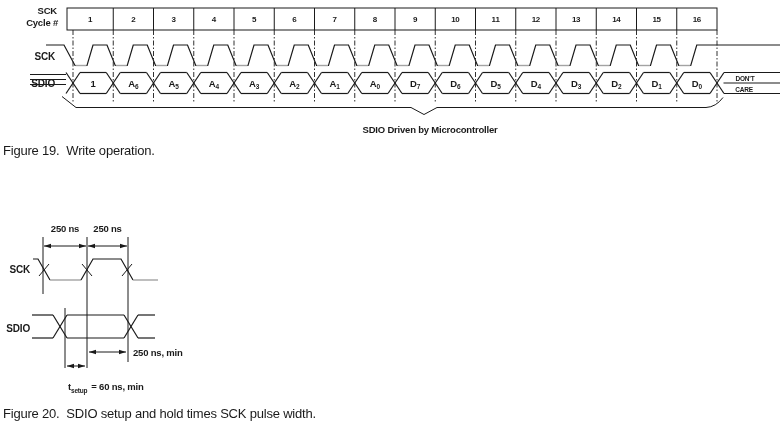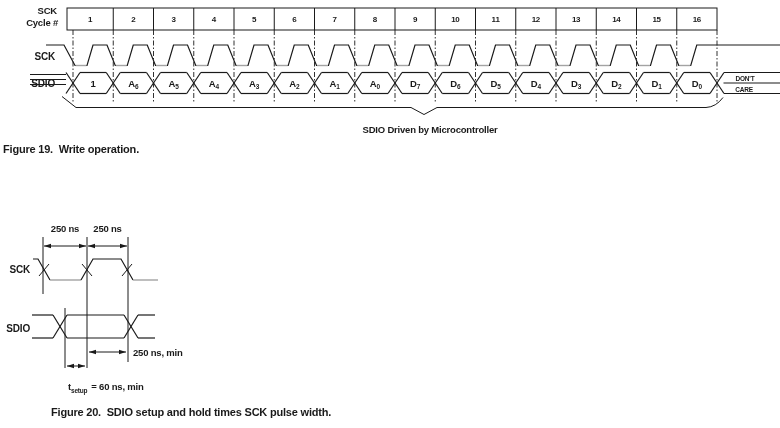--- a/index.html
+++ b/index.html
@@ -1,24 +1,24 @@
 <!DOCTYPE html>
 <html style="--ink: #1a1a1a; --muted: #a3a3a3; --bg: #ffffff;"><head>
 <meta charset="utf-8">
 <style>
   html,body{margin:0;padding:0;background:#fff;}
   .page{position:relative;width:780px;height:428px;background:var(--bg,#fff);
         font-family:"Liberation Sans",sans-serif;overflow:hidden;text-align:center;}
   svg{position:absolute;left:0;overflow:visible;}
   #fig19-svg{top:0;}
   #fig20-svg{top:210px;}
-  .caption{position:absolute;left:3px;font-weight:bold;font-size:11px;
+  .caption{position:absolute;left:3px;font-weight:normal;font-size:13px;
            color:var(--ink,#1a1a1a);letter-spacing:-0.2px;white-space:pre;}
   #cap19{top:143px;}
-  #cap20{top:406px;margin-left:48px;}
+  #cap20{top:406px;}
   .ink{stroke:var(--ink,#1a1a1a);stroke-width:1.2;fill:none;stroke-linejoin:miter;stroke-linecap:butt;}
   .thin{stroke:var(--ink,#1a1a1a);stroke-width:1;fill:none;}
   .gray{stroke:var(--muted,#a3a3a3);stroke-width:1.4;fill:none;}
   .dash{stroke:var(--ink,#1a1a1a);stroke-width:0.9;fill:none;stroke-dasharray:5 2 1.5 2;}
   .ah{fill:var(--ink,#1a1a1a);stroke:none;}
   text{font-family:"Liberation Sans",sans-serif;font-weight:bold;fill:var(--ink,#1a1a1a);letter-spacing:-0.2px;}
   .t65{font-size:6.5px;}
   .t8{font-size:8px;}
   .t9{font-size:9.5px;}
   .t10{font-size:10px;}

